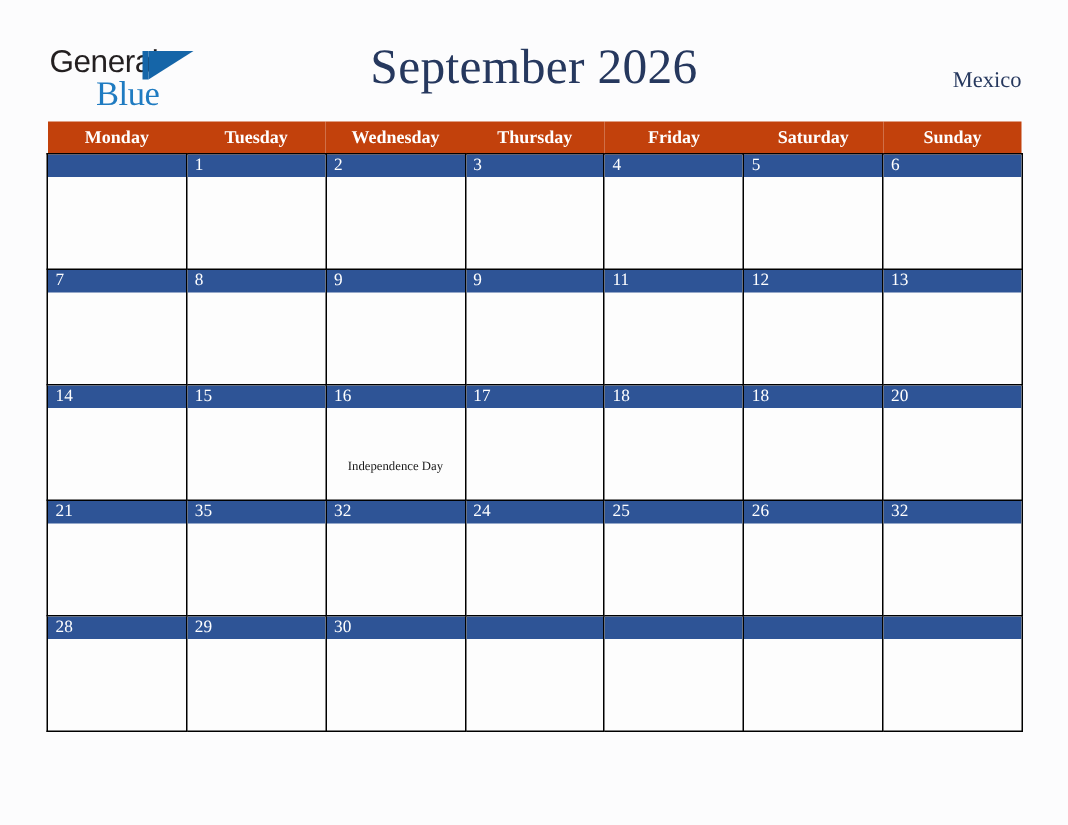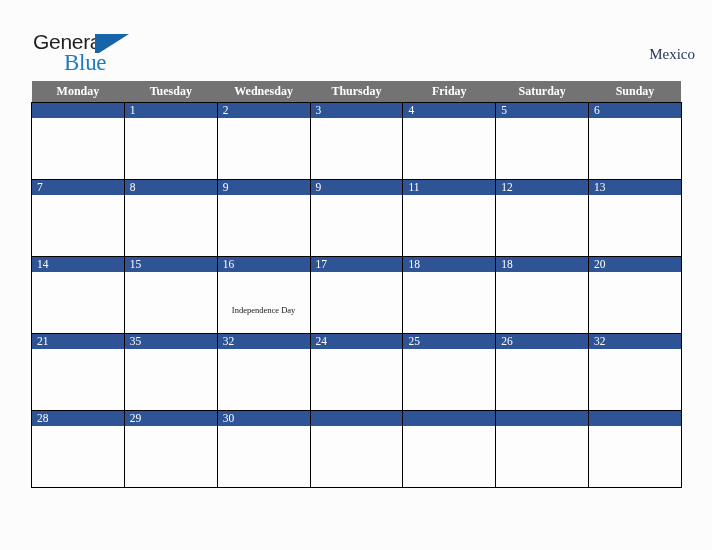--- a/index.html
+++ b/index.html
@@ -87,41 +87,41 @@
     font-family: "Liberation Serif", serif;
     font-size: 33px;
     color: #26385e;
     letter-spacing: 0.2px;
     line-height: 40px;
   }
 
   
   .country-label {
     position: absolute;
-    right: 17px;
+    right: 31px;
     top: 45px;
     font-family: "Liberation Serif", serif;
     font-size: 15px;
     color: #26385e;
     line-height: 18px;
   }
 
   
   .calendar {
     position: absolute;
     left: 31px;
     top: 81px;
     width: 650px;
     border-collapse: collapse;
     table-layout: fixed;
   }
   .calendar col { width: 92.857px; }
 
   .calendar thead th {
-    background: #737373;
+    background: #c2410c;
     color: #ffffff;
     font-family: "Liberation Serif", serif;
     font-size: 12px;
     font-weight: bold;
     height: 21px;
     padding: 0;
     text-align: center;
     vertical-align: middle;
     border: 0;
   }
@@ -175,20 +175,21 @@
 
   <div class="logo">
     <span class="logo-general">General</span>
     <span class="logo-triangle">
       <span class="logo-tri-bar"></span>
       <span class="logo-tri-shape"></span>
     </span>
     <span class="logo-blue">Blue</span>
   </div>
 
+  <div class="month-title">September 2026</div>
 
   <div class="country-label">Mexico</div>
 
 </div>
 
 <table class="calendar">
   <colgroup>
     <col>
       <col>
       <col>

